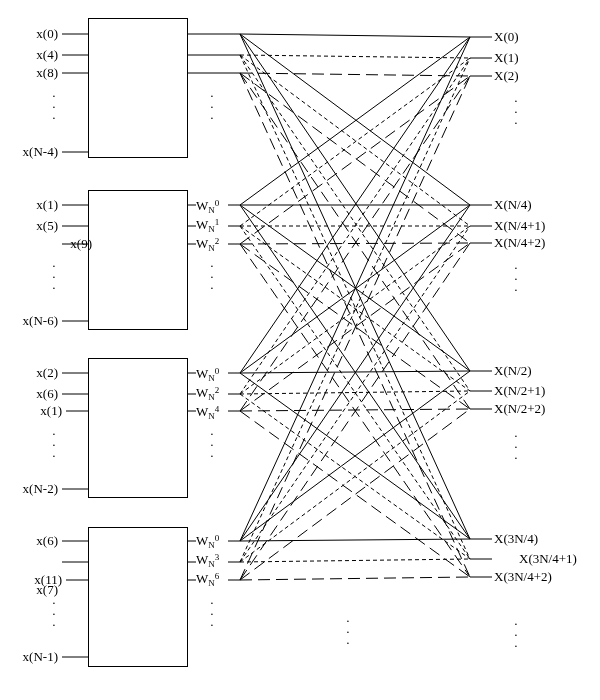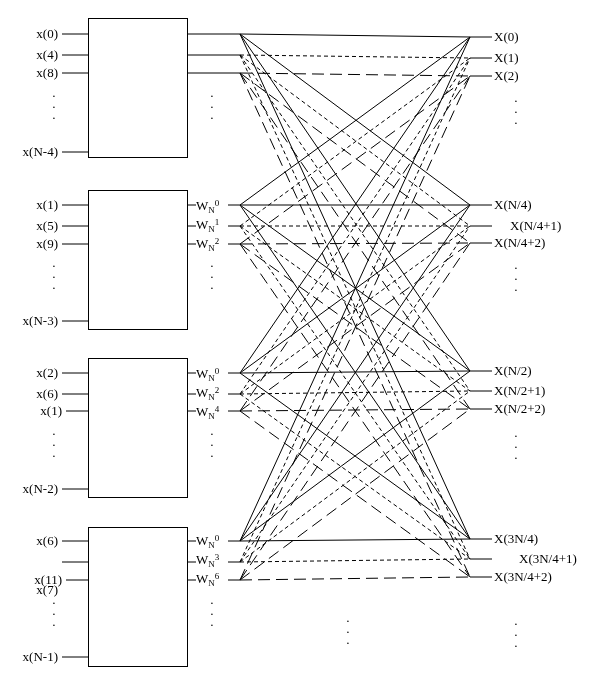--- a/index.html
+++ b/index.html
@@ -201,22 +201,22 @@
   <div class="blk" style="left:88px; top:358px; width:100px; height:140px;"></div>
   <div class="blk" style="left:88px; top:527px; width:100px; height:140px;"></div>
 
   <div class="lbl right" style="left:0px; top:27px; width:58px;">x(0)</div>
   <div class="lbl right" style="left:0px; top:48px; width:58px;">x(4)</div>
   <div class="lbl right" style="left:0px; top:66px; width:58px;">x(8)</div>
   <div class="lbl right" style="left:0px; top:145px; width:58px;">x(N-4)</div>
 
   <div class="lbl right" style="left:0px; top:198px; width:58px;">x(1)</div>
   <div class="lbl right" style="left:0px; top:219px; width:58px;">x(5)</div>
-  <div class="lbl right" style="left:0px; top:237px; width:58px;">x(9)</div>
-  <div class="lbl right" style="left:0px; top:314px; width:58px;">x(N-3)</div>
+  <div class="lbl right" style="left:0px; top:237px; width:58px;padding-left:34px;">x(9)</div>
+  <div class="lbl right" style="left:0px; top:314px; width:58px;">x(N-6)</div>
 
   <div class="lbl right" style="left:0px; top:366px; width:58px;">x(2)</div>
   <div class="lbl right" style="left:0px; top:387px; width:58px;">x(6)</div>
   <div class="lbl right" style="left:0px; top:404px; width:62px;">x(1)</div>
   <div class="lbl right" style="left:0px; top:482px; width:58px;">x(N-2)</div>
 
   <div class="lbl right" style="left:0px; top:534px; width:58px;">x(6)</div>
   <div class="lbl right" style="left:0px; top:555px; width:58px;margin-top:28px;">x(7)</div>
   <div class="lbl right" style="left:0px; top:573px; width:62px;">x(11)</div>
   <div class="lbl right" style="left:0px; top:650px; width:58px;">x(N-1)</div>
@@ -249,21 +249,21 @@
   </div>
   <div class="tw" style="left:196px; top:569px;">
     <span>W</span><sub>N</sub><sup>6</sup>
   </div>
 
   <div class="lbl" style="left:494px; top:30px;">X(0)</div>
   <div class="lbl" style="left:494px; top:51px;">X(1)</div>
   <div class="lbl" style="left:494px; top:69px;">X(2)</div>
 
   <div class="lbl" style="left:494px; top:198px;">X(N/4)</div>
-  <div class="lbl" style="left:494px; top:219px;margin-left:16px;">X(N/4+1)</div>
+  <div class="lbl" style="left:494px; top:219px;">X(N/4+1)</div>
   <div class="lbl" style="left:494px; top:236px;">X(N/4+2)</div>
 
   <div class="lbl" style="left:494px; top:364px;">X(N/2)</div>
   <div class="lbl" style="left:494px; top:384px;">X(N/2+1)</div>
   <div class="lbl" style="left:494px; top:402px;">X(N/2+2)</div>
 
   <div class="lbl" style="left:494px; top:532px;">X(3N/4)</div>
   <div class="lbl" style="left:494px; top:552px;margin-left:25px;">X(3N/4+1)</div>
   <div class="lbl" style="left:494px; top:570px;">X(3N/4+2)</div>
 

